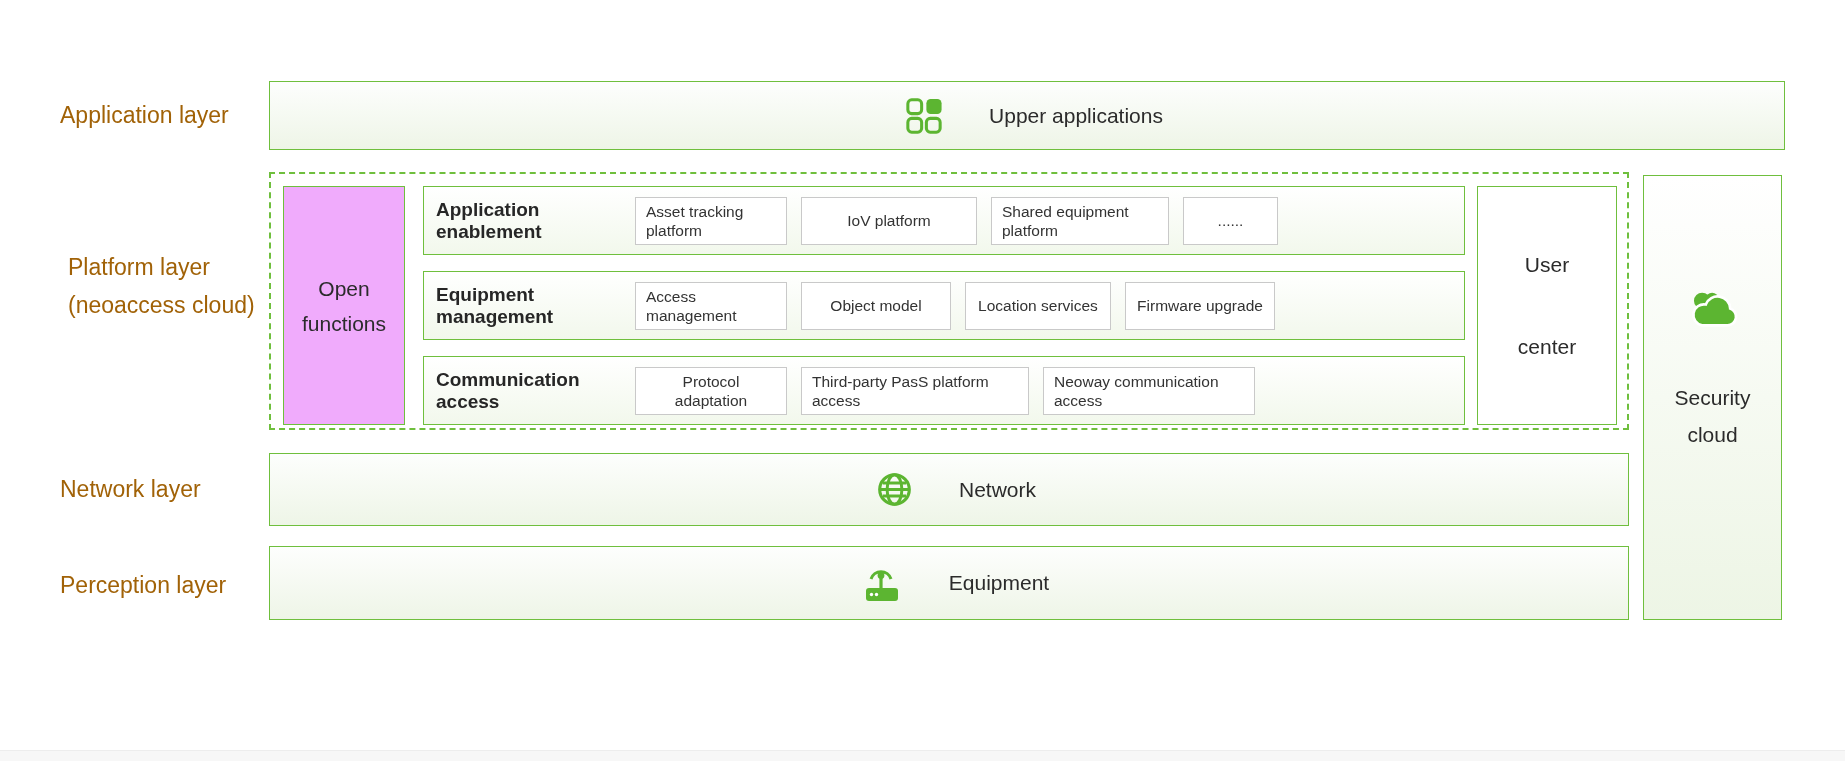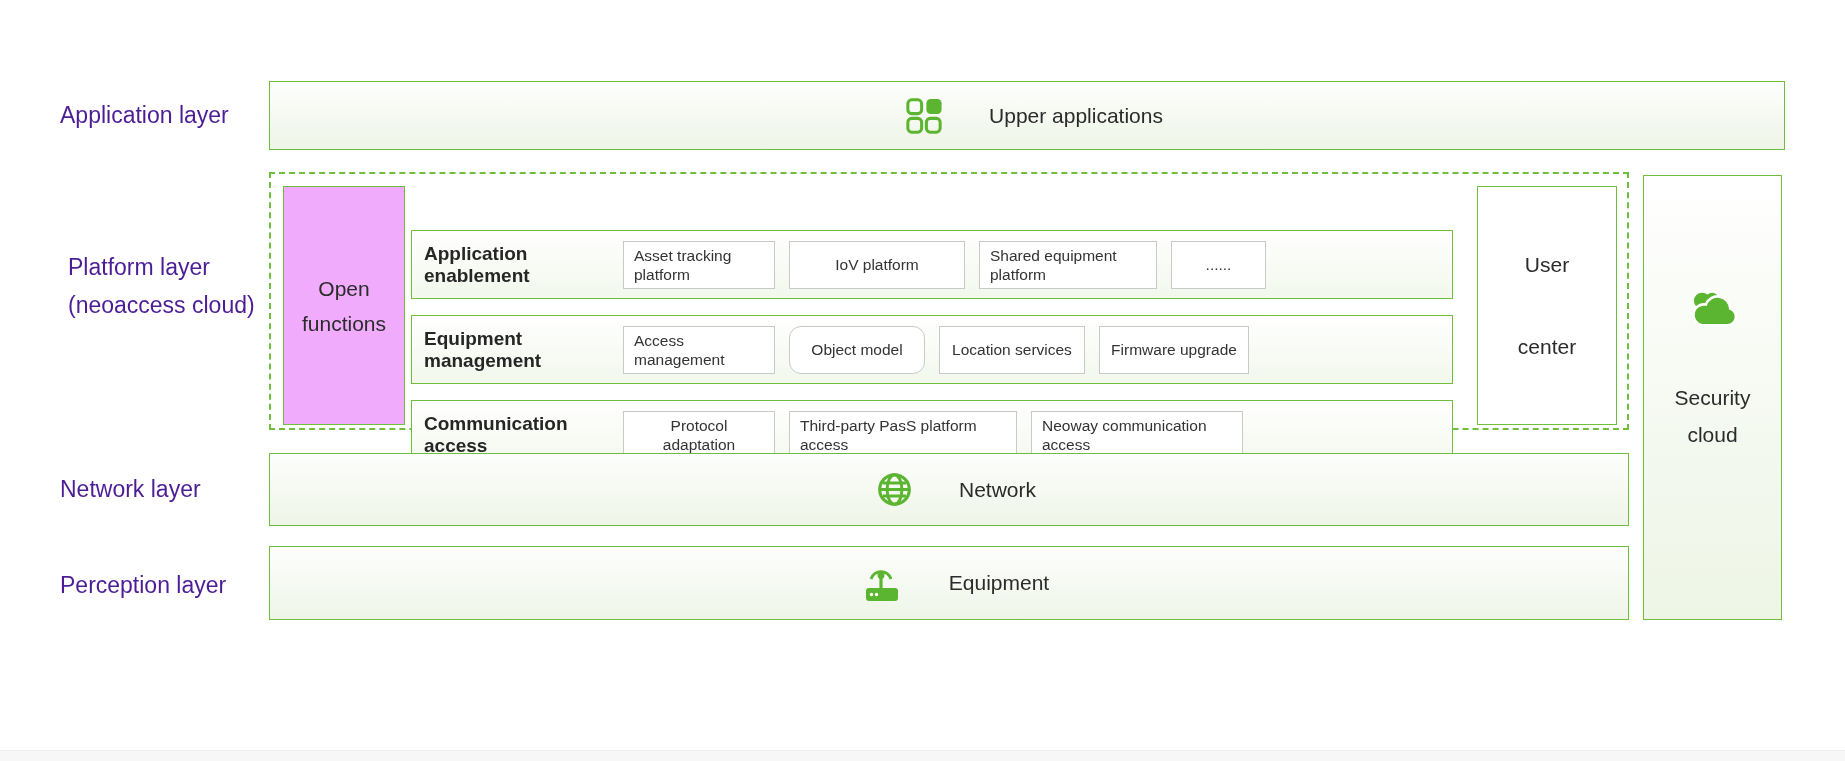--- a/index.html
+++ b/index.html
@@ -1,21 +1,21 @@
 <!DOCTYPE html>
 <html><head>
 <meta charset="utf-8">
 <style>
   html,body{margin:0;padding:0;background:#fff;}
   .stage{
     position:relative;width:1845px;height:761px;background:#ffffff;overflow:hidden;
     font-family:"Liberation Sans","DejaVu Sans",sans-serif;color:#333;
   }
   .layer-label{
-    position:absolute;left:60px;font-size:23px;color:#4c1d95;line-height:38px;white-space:nowrap;
+    position:absolute;left:60px;font-size:23px;color:#a16207;line-height:38px;white-space:nowrap;
   }
   .gbox{
     position:absolute;border:1.5px solid #6fbf3d;box-sizing:border-box;
     background:linear-gradient(180deg,#fdfefd 0%,#eef5e7 100%);
   }
   .titled{display:flex;align-items:center;justify-content:center;gap:46px;padding-left:14px;}
   .box-title{font-size:21px;color:#2b2b2b;white-space:nowrap;}
   .dashed-box{
     position:absolute;border:2px dashed #6fbf3d;box-sizing:border-box;background:transparent;
   }
@@ -82,34 +82,34 @@
     <span class="box-title">Upper applications</span>
   </div>
 
   <div class="dashed-box" style="left:269px;top:172px;width:1360px;height:258px;">
 
     <div class="open-fn" style="left:12px;top:12px;width:122px;height:239px;">
       <div>Open</div>
       <div>functions</div>
     </div>
 
-    <div class="rows" style="left:140px;top:12px;width:1042px;margin-top:44px;">
+    <div class="rows" style="left:152px;top:12px;width:1042px;">
 
       <div class="prow">
         <div class="row-label">Application enablement</div>
         <div class="chip" style="width:152px;">Asset tracking platform</div>
         <div class="chip c" style="width:176px;">IoV platform</div>
         <div class="chip" style="width:178px;">Shared equipment platform</div>
         <div class="chip c" style="width:95px;">......</div>
       </div>
 
       <div class="prow">
         <div class="row-label">Equipment management</div>
         <div class="chip" style="width:152px;">Access management</div>
-        <div class="chip c" style="width:136px;border-radius:12px;">Object model</div>
+        <div class="chip c" style="width:150px;">Object model</div>
         <div class="chip c" style="width:146px;">Location services</div>
         <div class="chip c" style="width:150px;">Firmware upgrade</div>
       </div>
 
       <div class="prow">
         <div class="row-label">Communication access</div>
         <div class="chip c" style="width:152px;">Protocol adaptation</div>
         <div class="chip" style="width:228px;">Third-party PasS platform access</div>
         <div class="chip" style="width:212px;">Neoway communication access</div>
       </div>

